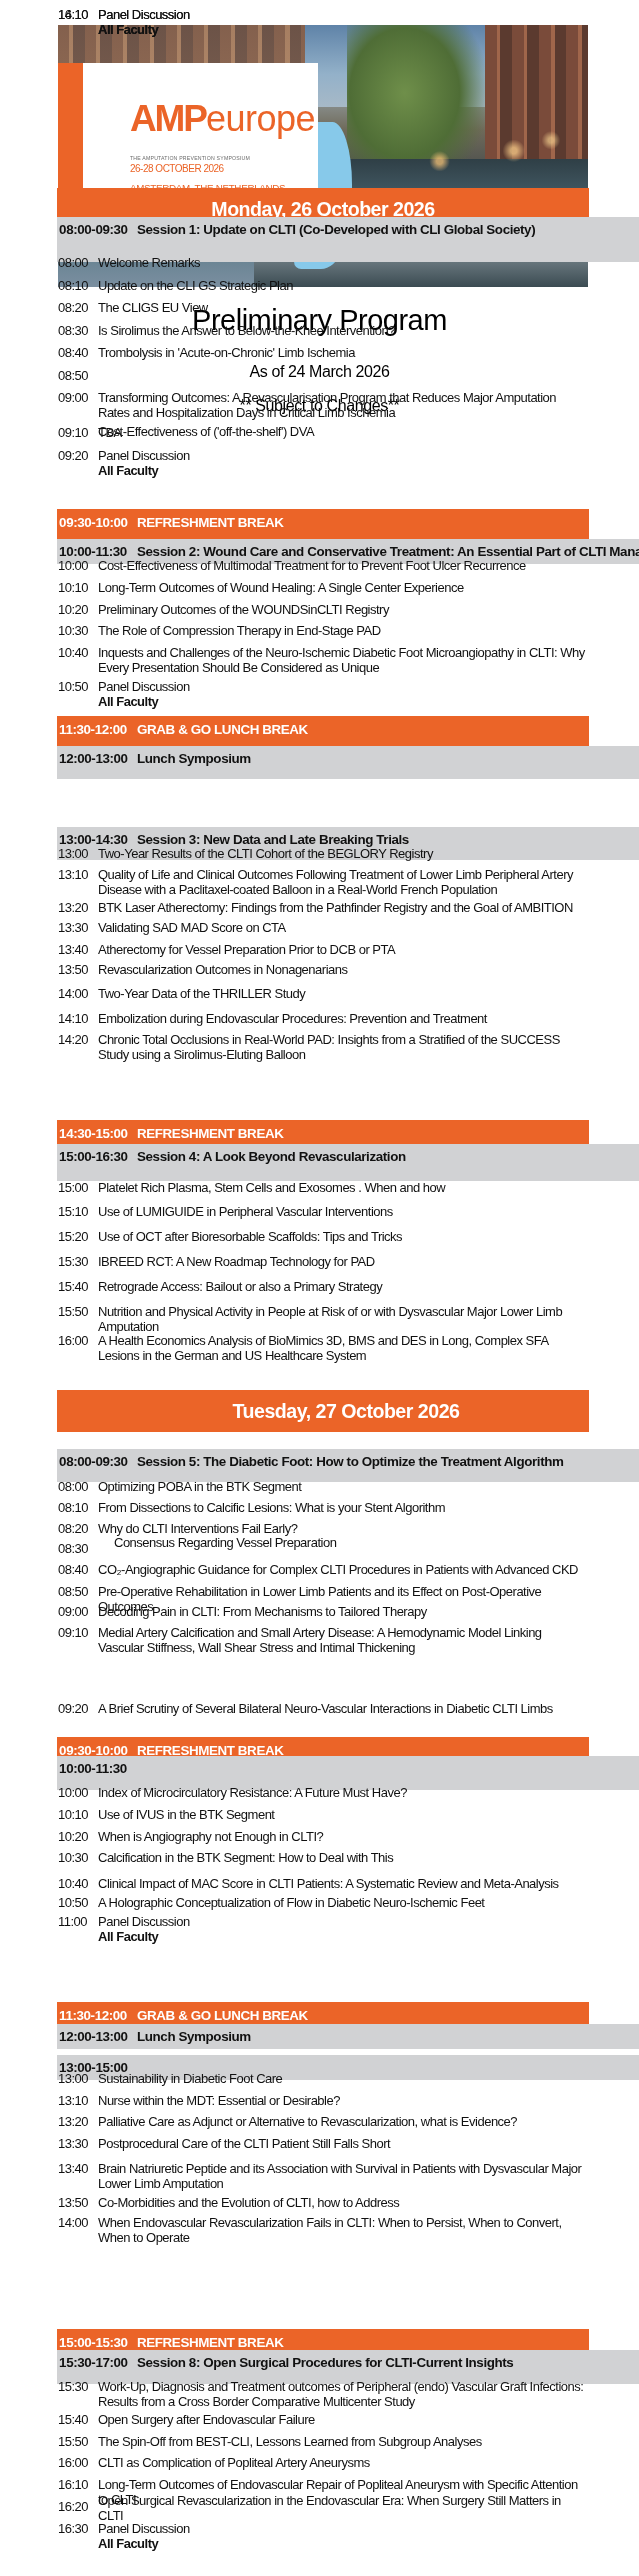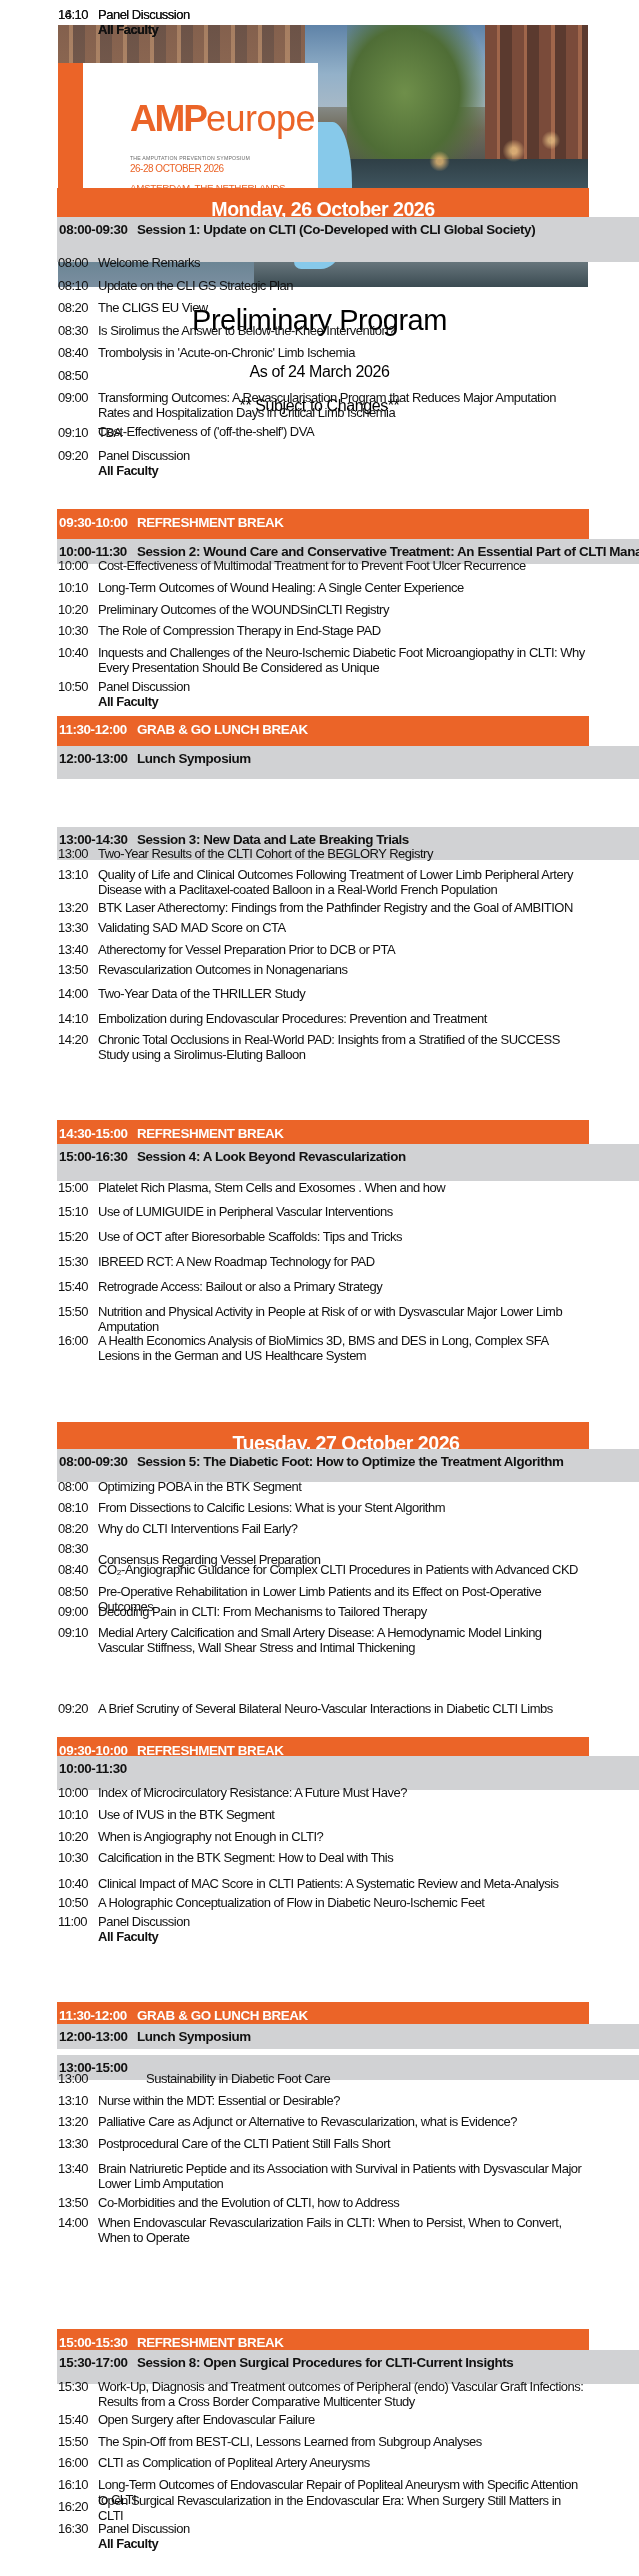--- a/index.html
+++ b/index.html
@@ -263,40 +263,40 @@
     </div>
     <div class="item" style="top: 1326px;">
       <span class="time" style="line-height: 15px; top: 7.2px;">16:00</span>
       <span class="talk" style="line-height: 15px; top: 7.2px;">A Health Economics Analysis of BioMimics 3D, BMS and DES in Long, Complex SFA Lesions in the German and US Healthcare System</span>
     </div>
     <div class="item">
       <span class="time" style="line-height: 15px; top: 7.2px;">16:10</span>
       <span class="talk" style="line-height: 15px; top: 7.2px;">Panel Discussion</span>
       <span class="faculty" style="line-height: 15px; top: 22px;">All Faculty</span>
     </div>
-    <div class="day-bar" style="top: 1422px; padding-left: 46px;">Tuesday, 27 October 2026</div>
+    <div class="day-bar" style="top: 1390px; padding-left: 46px;">Tuesday, 27 October 2026</div>
     <div class="session-bar" style="top: 1449px; height: 33px;">
       <span class="range">08:00-09:30</span>
       <span class="stitle">Session 5: The Diabetic Foot: How to Optimize the Treatment Algorithm</span>
     </div>
     <div class="item" style="top: 1472px;">
       <span class="time" style="line-height: 15px; top: 7.2px;">08:00</span>
       <span class="talk" style="line-height: 15px; top: 7.2px;">Optimizing POBA in the BTK Segment</span>
     </div>
     <div class="item" style="top: 1493px;">
       <span class="time" style="line-height: 15px; top: 7.2px;">08:10</span>
       <span class="talk" style="line-height: 15px; top: 7.2px;">From Dissections to Calcific Lesions: What is your Stent Algorithm</span>
     </div>
     <div class="item" style="top: 1514px;">
       <span class="time" style="line-height: 15px; top: 7.2px;">08:20</span>
       <span class="talk" style="line-height: 15px; top: 7.2px;">Why do CLTI Interventions Fail Early?</span>
     </div>
     <div class="item" style="top: 1534px;">
       <span class="time" style="line-height: 15px; top: 7.2px;">08:30</span>
-      <span class="talk" style="line-height: 15px; top: 18px;">Consensus Regarding Vessel Preparation</span>
+      <span class="talk" style="line-height: 15px; top: 1px; margin-left: 16px;">Consensus Regarding Vessel Preparation</span>
     </div>
     <div class="item" style="top: 1555px;">
       <span class="time" style="line-height: 15px; top: 7.2px;">08:40</span>
       <span class="talk" style="line-height: 15px; top: 7.2px;">CO₂-Angiographic Guidance for Complex CLTI Procedures in Patients with Advanced CKD</span>
     </div>
     <div class="item" style="top: 1577px;">
       <span class="time" style="line-height: 15px; top: 7.2px;">08:50</span>
       <span class="talk" style="line-height: 15px; top: 7.2px;">Pre-Operative Rehabilitation in Lower Limb Patients and its Effect on Post-Operative Outcomes</span>
     </div>
     <div class="item" style="top: 1597px;">
@@ -353,21 +353,21 @@
     </div>
     <div class="session-bar" style="top: 2024px; height: 25px;">
       <span class="range">12:00-13:00</span>
       <span class="stitle">Lunch Symposium</span>
     </div>
     <div class="session-bar" style="top: 2055px; height: 25px;">
       <span class="range">13:00-15:00</span>
     </div>
     <div class="item" style="top: 2064px;">
       <span class="time" style="line-height: 15px; top: 7.2px;">13:00</span>
-      <span class="talk" style="line-height: 15px; top: 7.2px; margin-left: 48px;">Sustainability in Diabetic Foot Care</span>
+      <span class="talk" style="line-height: 15px; top: 7.2px;">Sustainability in Diabetic Foot Care</span>
     </div>
     <div class="item" style="top: 2086px;">
       <span class="time" style="line-height: 15px; top: 7.2px;">13:10</span>
       <span class="talk" style="line-height: 15px; top: 7.2px;">Nurse within the MDT: Essential or Desirable?</span>
     </div>
     <div class="item" style="top: 2107px;">
       <span class="time" style="line-height: 15px; top: 7.2px;">13:20</span>
       <span class="talk" style="line-height: 15px; top: 7.2px;">Palliative Care as Adjunct or Alternative to Revascularization, what is Evidence?</span>
     </div>
     <div class="item" style="top: 2129px;">

